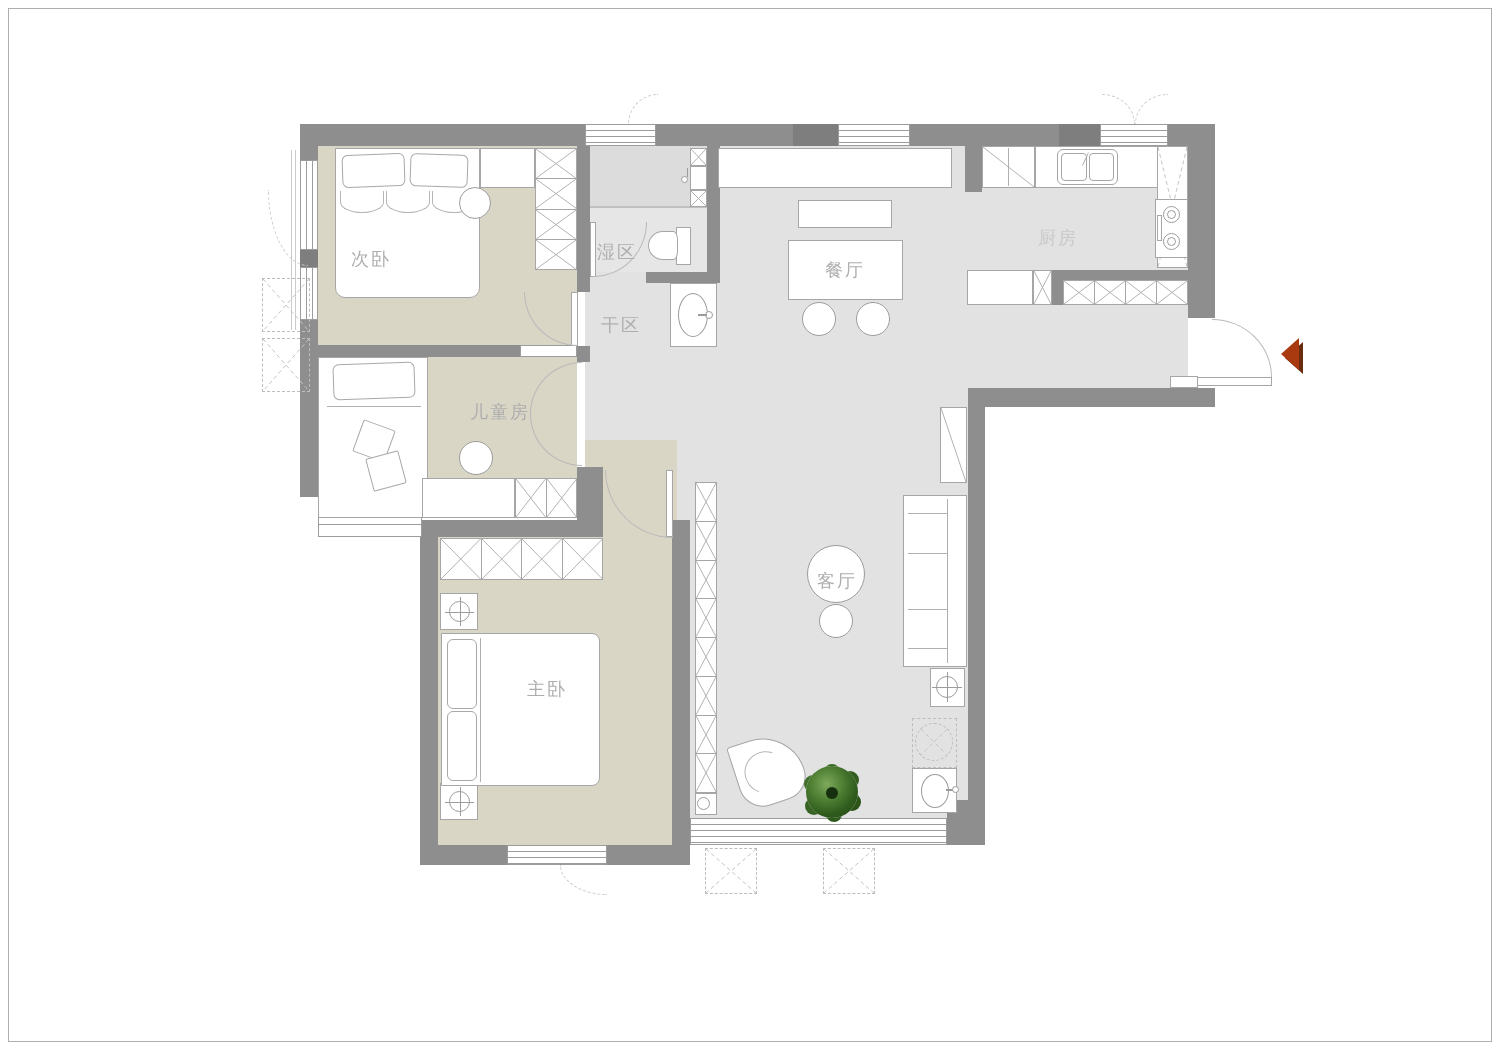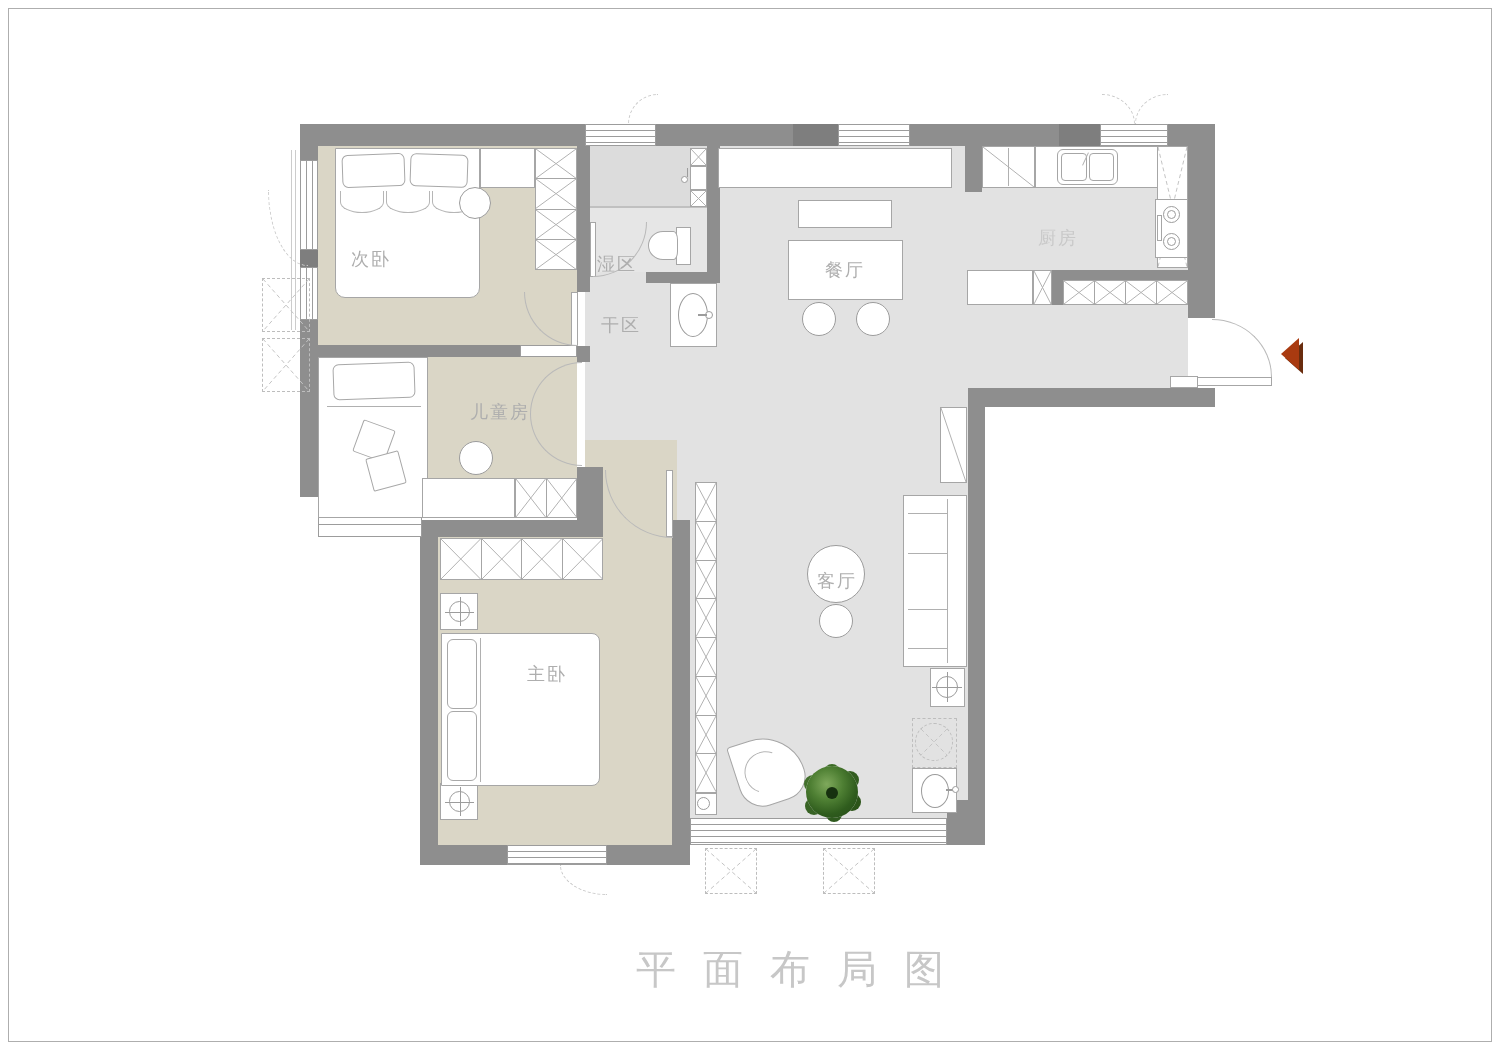--- a/index.html
+++ b/index.html
@@ -235,21 +235,21 @@
     </div>
   <div class="fur" style="left:440px;top:593px;width:38px;height:37px"></div>
   <div class="cc" style="left:449px;top:601px;width:21px;height:21px"></div>
   <div class="fur" style="left:440px;top:783px;width:38px;height:37px"></div>
   <div class="cc" style="left:449px;top:791px;width:21px;height:21px"></div>
   <div class="fur" style="left:441px;top:633px;width:159px;height:153px;border-radius:0 8px 8px 0">
     <div class="pillow" style="left:5px;top:5px;width:30px;height:70px"></div>
     <div class="pillow" style="left:5px;top:77px;width:30px;height:70px"></div>
     <div class="ln" style="left:38px;top:4px;width:1px;height:144px"></div>
   </div>
-  <div class="lbl" style="left:547px;top:674px">主卧</div>
+  <div class="lbl" style="left:547px;top:689px">主卧</div>
 
   <div class="ln" style="left:590px;top:206px;width:117px;height:2px;background:#c0c0c0"></div>
   <div class="cellbox v" style="left:690px;top:148px;width:17px;height:18px">
       <div data-diag="x2">
         <svg>
           <line x1="0" y1="0" x2="100%" y2="100%" stroke="#b2b2b2"></line>
           <line x1="100%" y1="0" x2="0" y2="100%" stroke="#b2b2b2"></line>
         </svg>
       </div>
     </div>
@@ -259,21 +259,21 @@
         <svg>
           <line x1="0" y1="0" x2="100%" y2="100%" stroke="#b2b2b2"></line>
           <line x1="100%" y1="0" x2="0" y2="100%" stroke="#b2b2b2"></line>
         </svg>
       </div>
     </div>
   <div class="ln" style="left:687px;top:168px;width:1px;height:9px;background:#9c9c9c"></div>
   <div class="circ" style="left:681px;top:176px;width:7px;height:7px"></div>
   <div class="fur" style="left:676px;top:227px;width:15px;height:38px"></div>
   <div class="fur" style="left:648px;top:231px;width:30px;height:29px;border-radius:50% 15% 15% 50%/50% 30% 30% 50%"></div>
-  <div class="lbl" style="left:617px;top:264px">湿区</div>
+  <div class="lbl" style="left:617px;top:252px">湿区</div>
   <div class="fur" style="left:670px;top:283px;width:47px;height:64px"></div>
   <div class="oval" style="left:678px;top:293px;width:30px;height:44px"></div>
   <div class="circ" style="left:705px;top:311px;width:8px;height:8px"></div>
   <div class="ln" style="left:698px;top:314px;width:9px;height:2px;background:#9c9c9c"></div>
   <div class="lbl" style="left:621px;top:325px">干区</div>
 
   <div class="fur" style="left:718px;top:148px;width:234px;height:40px"></div>
   <div class="fur" style="left:798px;top:200px;width:94px;height:28px"></div>
   <div class="fur" style="left:788px;top:240px;width:115px;height:60px"></div>
   <div class="lbl" style="left:845px;top:270px">餐厅</div>
@@ -421,14 +421,13 @@
   <div class="circ" style="left:952px;top:786px;width:7px;height:7px"></div>
   <div class="p" style="left:735px;top:736px;width:68px;height:68px">
     <div style="position:absolute;inset:0;background:#fff;border:1px solid #a6a6a6;border-radius:8% 100% 55% 55%;transform:rotate(-18deg)">
       <div style="position:absolute;left:12%;top:20%;width:64%;height:64%;border:1px solid #b6b6b6;border-color:#b6b6b6 transparent transparent #b6b6b6;border-radius:50%;transform:rotate(-8deg)"></div>
     </div>
   </div>
   <div class="p" style="left:806px;top:766px;width:52px;height:52px;border-radius:50%;background:radial-gradient(circle at 40% 35%,#7fa95c 0%,#4e7f33 35%,#2f5c1d 65%,#234717 100%);box-shadow:0 -20px 0 -18px #3c6b26,18px -12px 0 -17px #335d20,-19px -8px 0 -17px #42702c,20px 10px 0 -17px #2c5419,-18px 14px 0 -17px #386325,2px 22px 0 -18px #2f5a1e">
     <div style="position:absolute;left:38%;top:40%;width:12px;height:12px;border-radius:50%;background:#16300f"></div>
   </div>
 
-  <div id="title">平面布局图</div>
 </div>
 
 </body></html>

